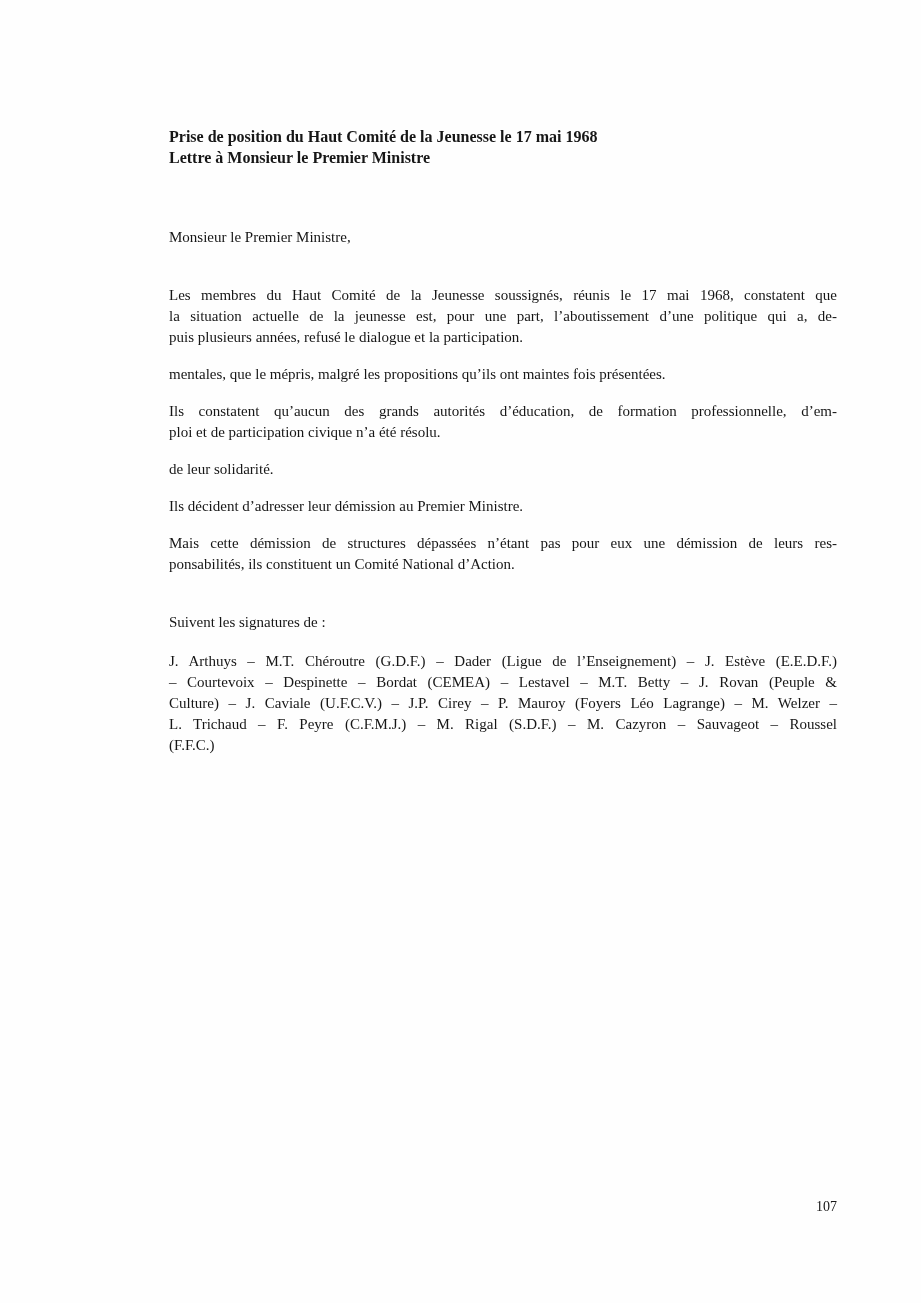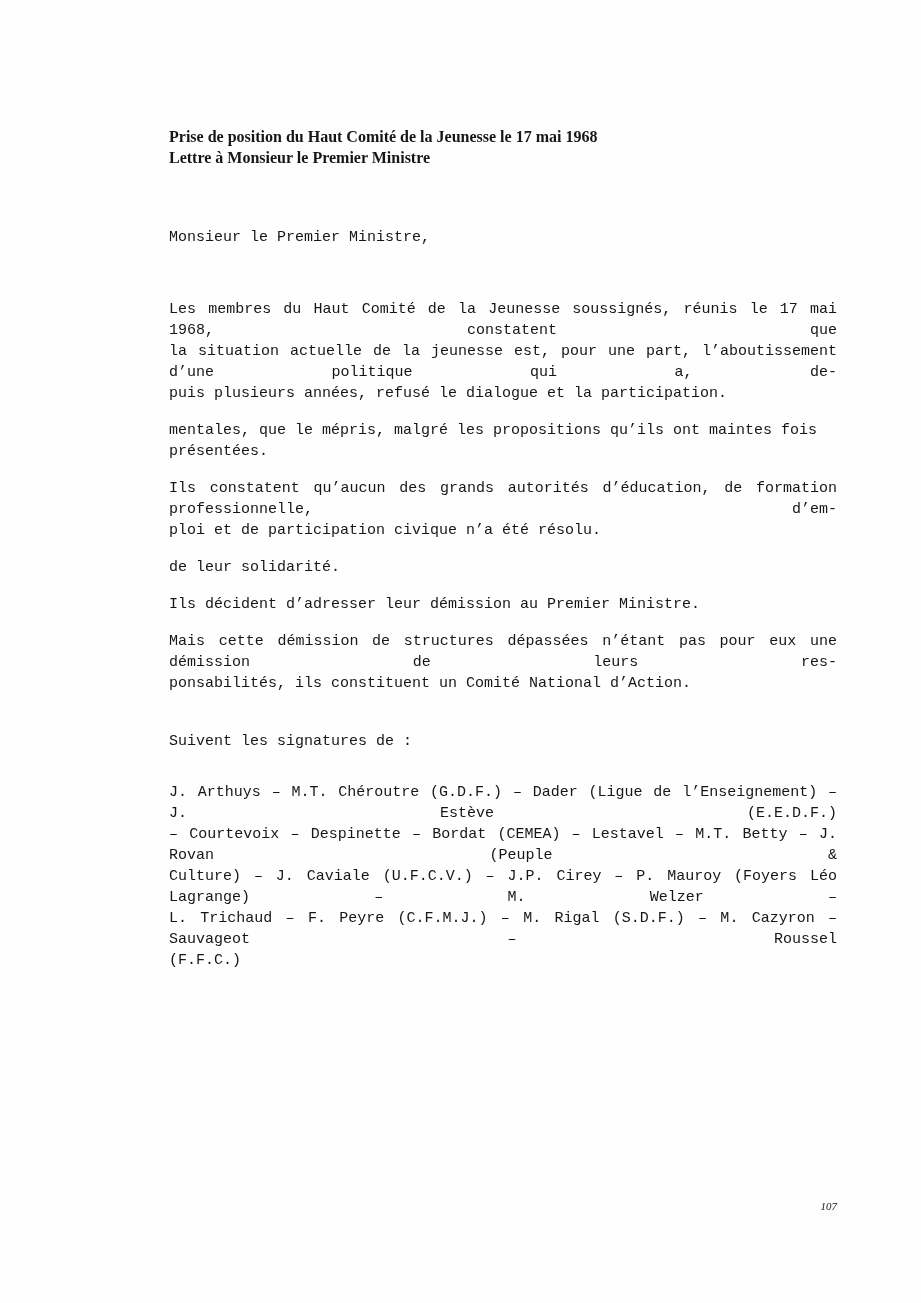--- a/index.html
+++ b/index.html
@@ -23,39 +23,38 @@
     width: 668px;
     font-size: 15px;
     line-height: 21px;
   }
   .title-line {
     font-weight: 700;
     font-size: 16px;
     line-height: 21px;
     text-align: left;
   }
-  .block { margin-top: 16px; font-family: Liberation Mono, monospace; }
+  .block { margin-top: 16px; }
   [data-name="block-salutation"]      { margin-top: 59px; }
-  [data-name="block-paragraph-1"]     { margin-top: 51px; }
+  [data-name="block-paragraph-1"]     { margin-top: 37px; }
   [data-name="block-signature-intro"] { margin-top: 37px; }
-  [data-name="block-signatures"]      { margin-top: 30px; }
+  [data-name="block-signatures"]      { margin-top: 18px; }
   .jline {
     text-align: justify;
     text-align-last: justify;
   }
   .line { text-align: left; }
   .page-number {
     position: absolute;
     top: 1196px;
     left: 169px;
     width: 668px;
     text-align: right;
-    font-size: 11px;
+    font-size: 14px;
     line-height: 21px;
-    font-style: italic;
   }
 </style>
 </head>
 <body>
 
 <div class="page" data-name="document-page">
   <div class="content" data-name="letter-content">
     <div class="title-block" data-name="letter-title">
       <div class="title-line" data-name="title-line-1">Prise de position du Haut Comité de la Jeunesse le 17 mai 1968</div>
       <div class="title-line" data-name="title-line-2">Lettre à Monsieur le Premier Ministre</div>

